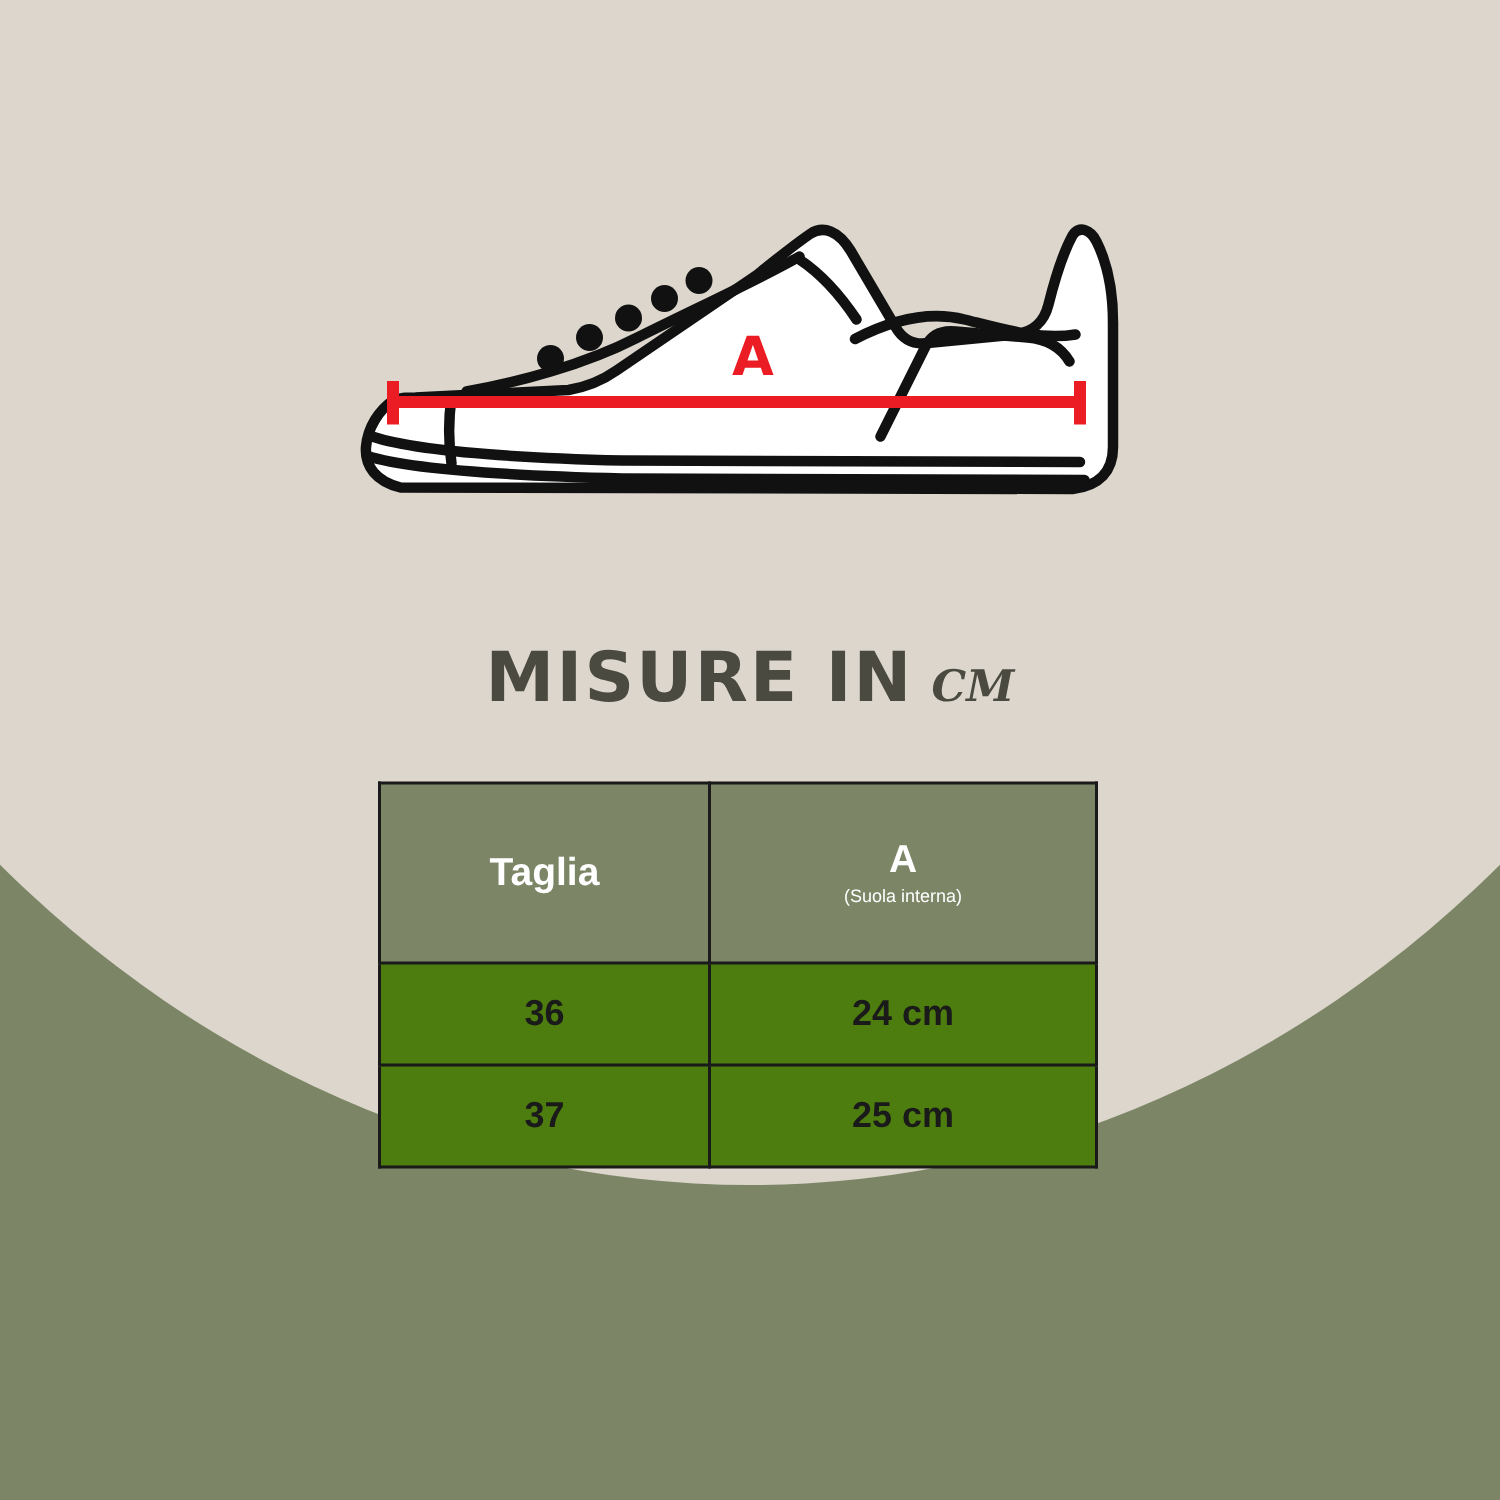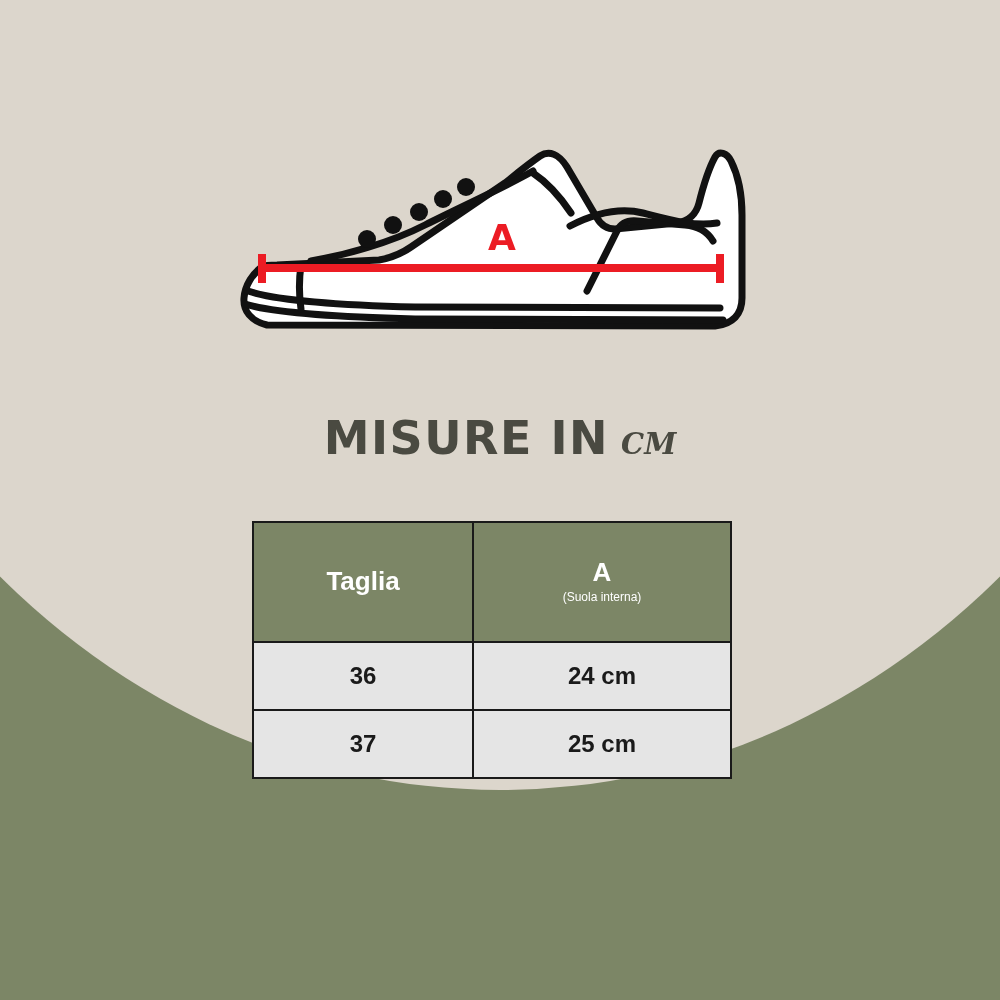--- a/index.html
+++ b/index.html
@@ -46,21 +46,21 @@
     top: 95px;
     width: 560px;
     height: 260px;
   }
   .shoe-wrap svg { display: block; width: 100%; height: 100%; }
 
   
   .title {
     position: absolute;
     left: 0;
-    top: 411px;
+    top: 424px;
     width: 1000px;
     text-align: center;
     white-space: nowrap;
     color: #4A4A41;
   }
   .title .t-main {
     font-family: "DejaVu Sans", sans-serif;
     font-size: 46px;
     font-weight: bold;
     letter-spacing: 1.5px;
@@ -105,21 +105,21 @@
     line-height: 1.15;
   }
   .th-sub {
     display: block;
     font-size: 12px;
     font-weight: normal;
     line-height: 1.3;
     margin-top: 2px;
   }
   .size-table tbody td {
-    background: #e5e5e5;
+    background: #4d7c0f;
     color: #1A1A1A;
     height: 66px;
     font-size: 24px;
     font-weight: bold;
     vertical-align: middle;
   }
   .col-size  { width: 220px; }
   .col-value { width: 258px; }
 </style>
 </head>

